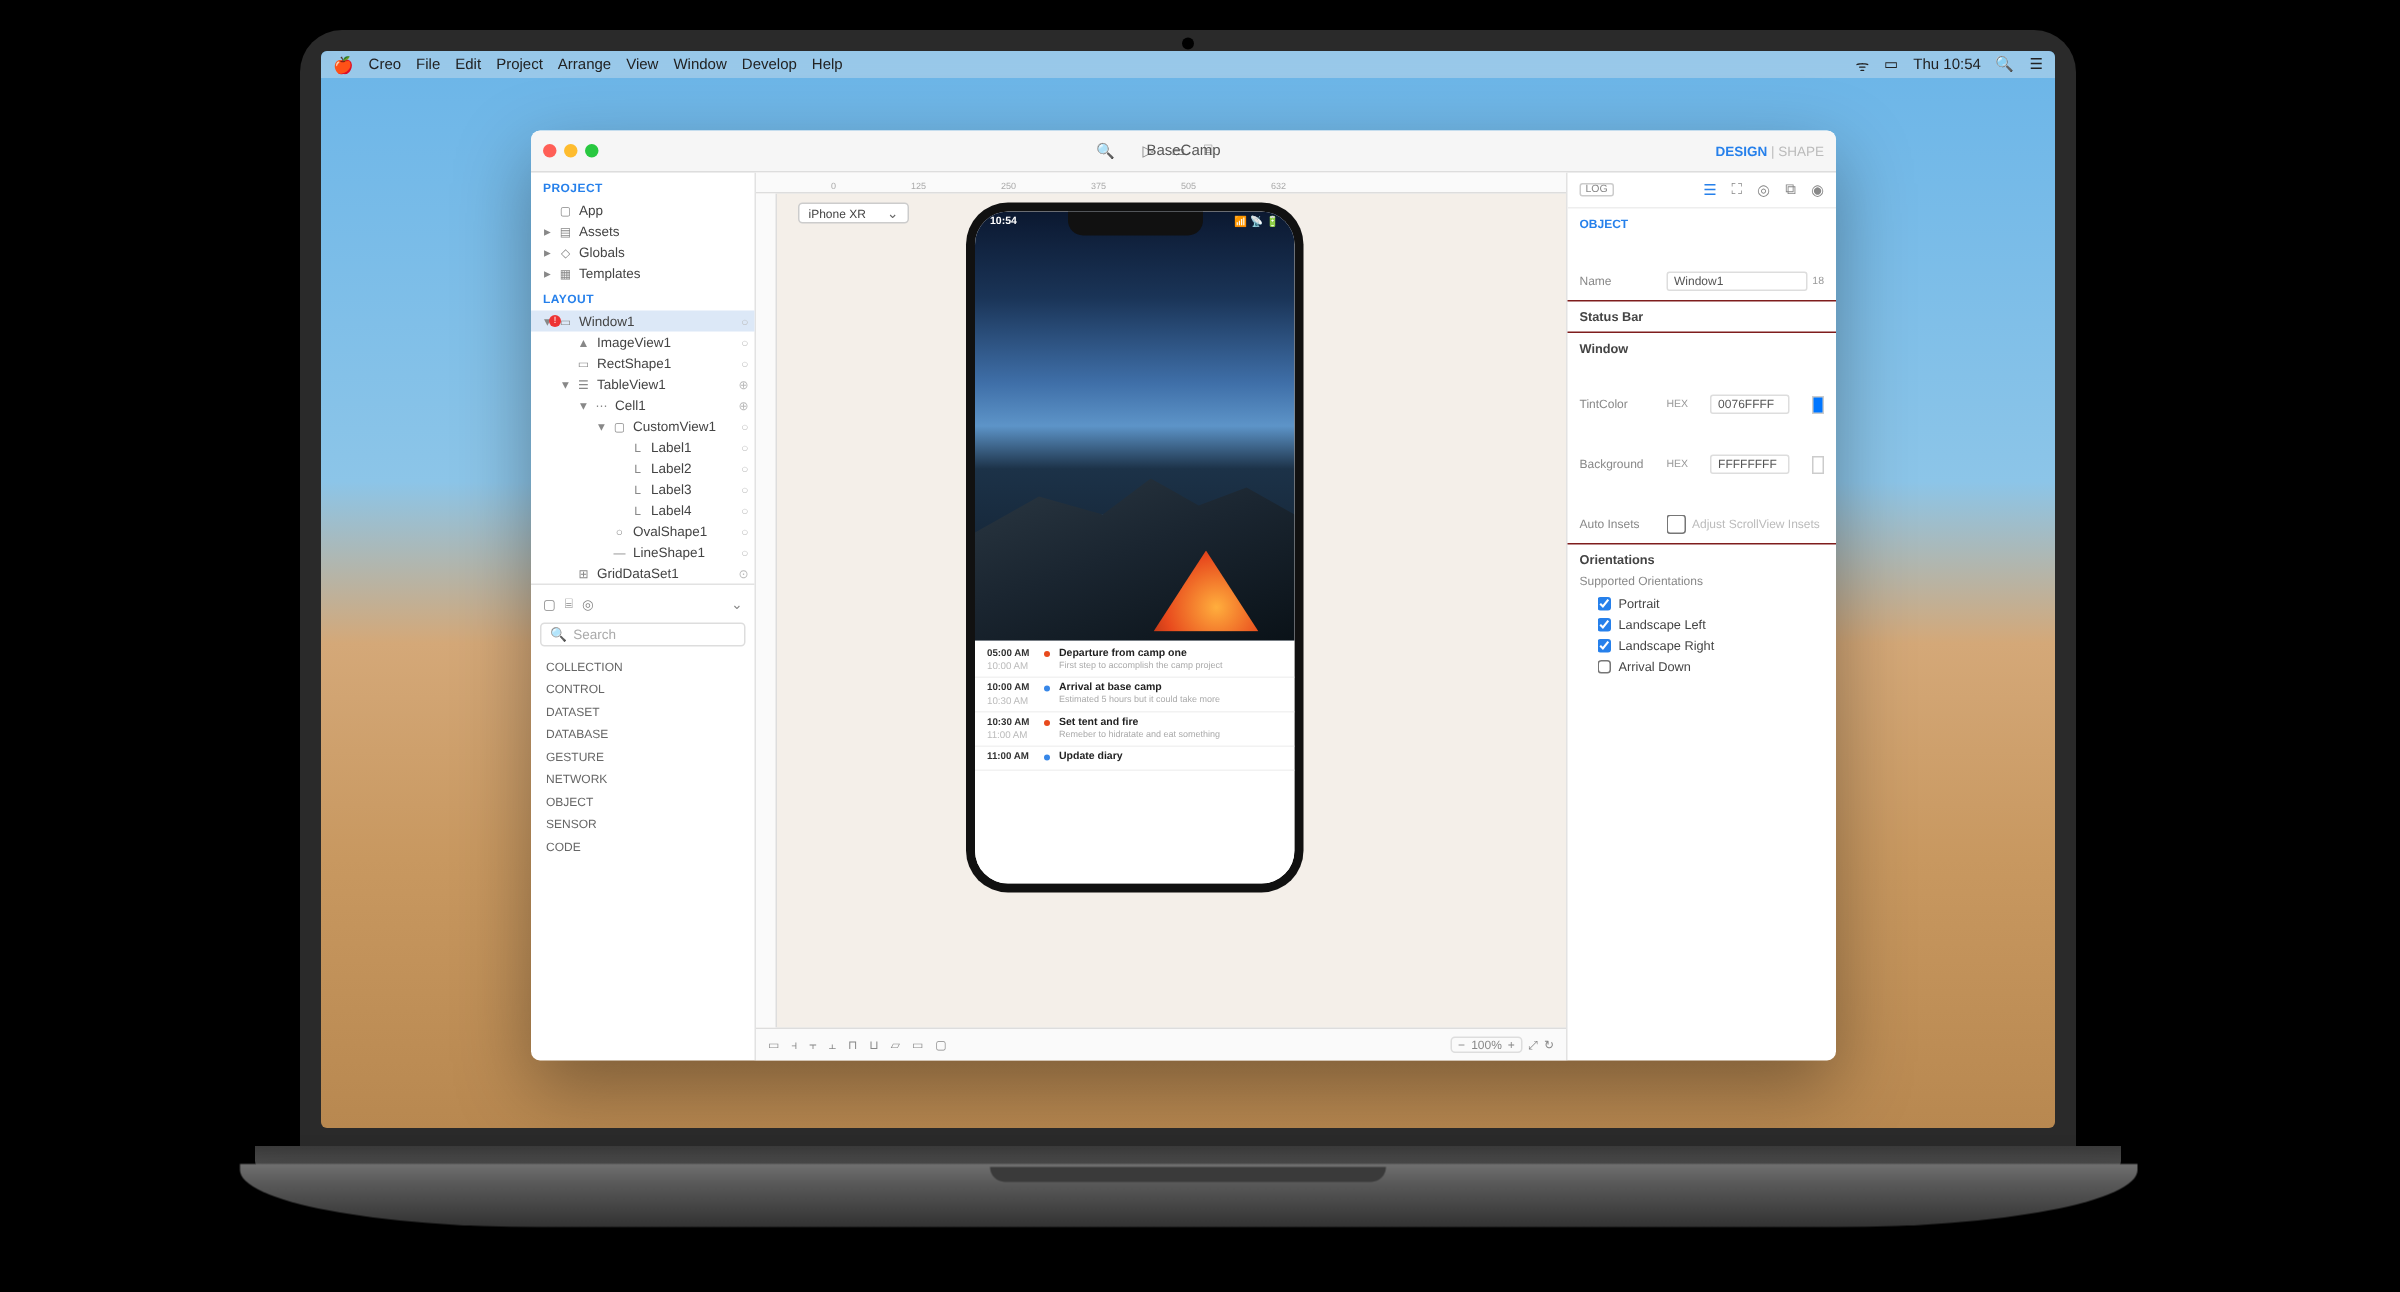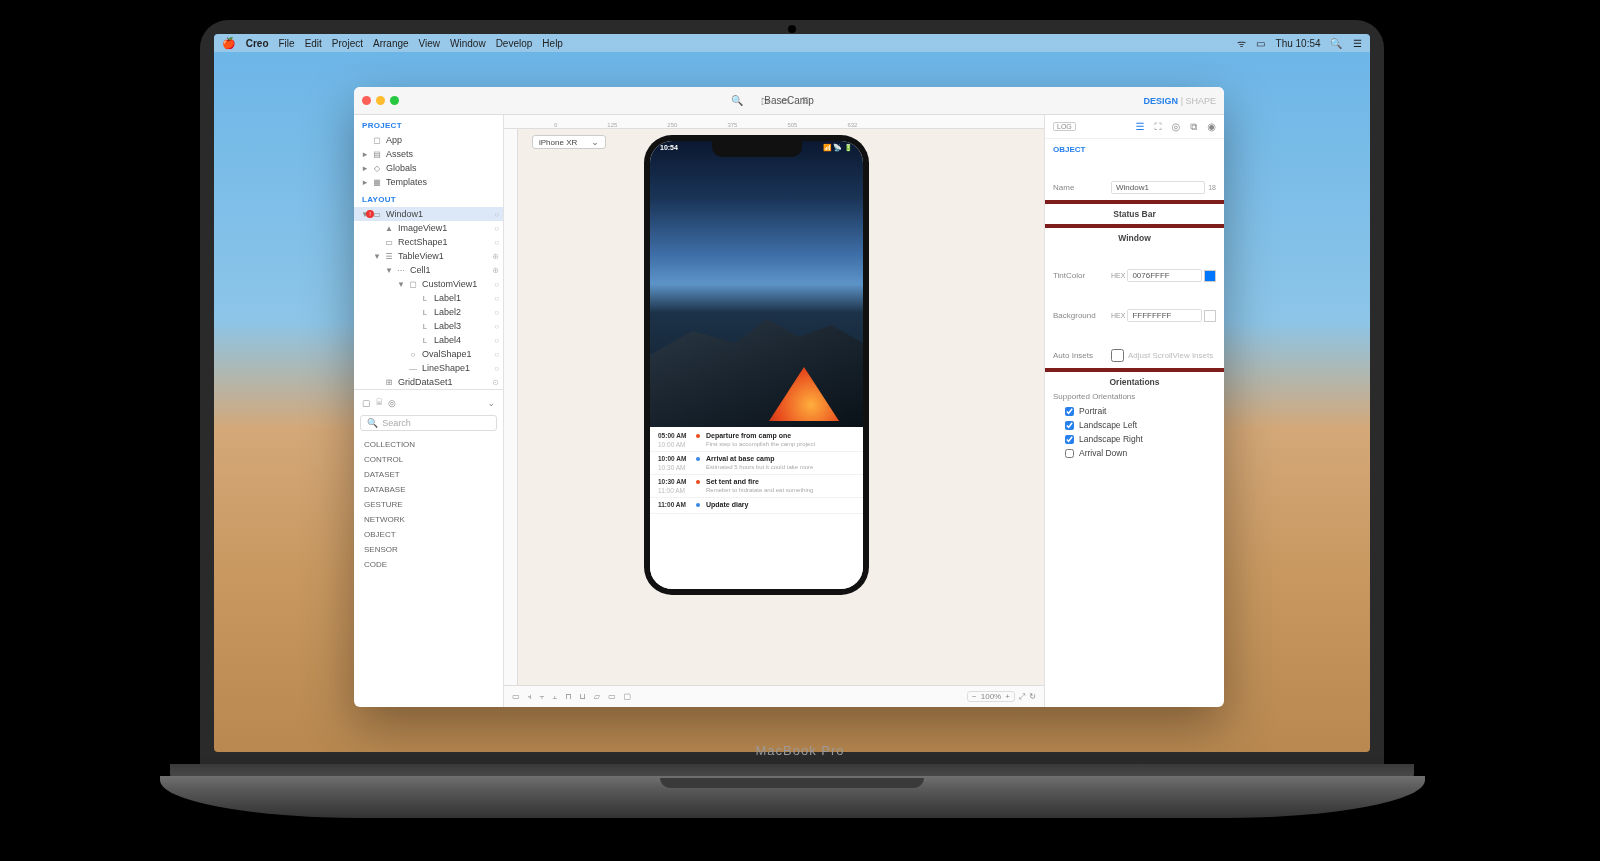--- a/index.html
+++ b/index.html
@@ -86,39 +86,39 @@
 
 .inspector{width:180px;border-left:1px solid #e2e2e2;font-size:9px;color:#444;padding:0;}
 .insp-tabs{height:24px;border-bottom:1px solid #eee;display:flex;align-items:center;justify-content:flex-end;gap:10px;padding:0 8px;color:#888;font-size:10px;}
 .insp-tabs .act{color:#2680eb;}
 .insp-section-head{color:#2680eb;font-size:8px;font-weight:700;padding:6px 8px 3px;}
 .insp-row{display:flex;align-items:center;padding:3px 8px;gap:6px;margin-top:21px;}
 .insp-row .k{width:52px;color:#888;font-size:8px;}
 .insp-row .v{flex:1;}
 .insp-input{border:1px solid #ddd;border-radius:2px;padding:1px 4px;font-size:8px;width:100%;background:#fff;color:#555;}
 .insp-swatch{width:16px;height:12px;border:1px solid #ccc;display:inline-block;}
-.insp-subhead{font-weight:700;padding:5px 8px 2px;font-size:8.5px;border-top:4px solid #7f1d1d;margin-top:3px;text-align:center;}
+.insp-subhead{font-weight:700;padding:5px 8px 2px;font-size:8.5px;border-top:1px solid #7f1d1d;margin-top:3px;}
 .cb{display:flex;align-items:center;gap:5px;padding:2px 8px 2px 20px;font-size:8.5px;}
 .cb input{width:9px;height:9px;accent-color:#2680eb;}
-.hexpair{display:flex;gap:2px;align-items:center;}
+.hexpair{display:flex;gap:15px;align-items:center;}
 .hexlabel{font-size:7px;color:#999;width:18px;}
 .log-chip{border:1px solid #ccc;border-radius:2px;padding:0 3px;font-size:7px;color:#888;margin-right:auto;}
 </style>
 </head>
 <body>
 
 <div class="macbook">
   <div class="bezel">
     <div class="notch"></div>
     <div class="screen">
 
       <div class="menubar">
         <div class="menubar-left">
           <span class="apple">🍎</span>
-          <span style="font-weight:700">Creo</span>
+          <span style="font-weight:400">Creo</span>
           <span>File</span>
           <span>Edit</span>
           <span>Project</span>
           <span>Arrange</span>
           <span>View</span>
           <span>Window</span>
           <span>Develop</span>
           <span>Help</span>
         </div>
         <div class="menubar-right">
@@ -429,17 +429,16 @@
                 <label class="cb">
                   <input type="checkbox" style="">
                   <span>Arrival Down</span>
                 </label>
               </div>
           </div>
         </div>
       </div>
     </div>
   </div>
-  <div class="brand">MacBook Pro</div>
   <div class="base"></div>
   <div class="base-lip"></div>
   <div class="notch-cut"></div>
 </div>
 
 </body></html>

